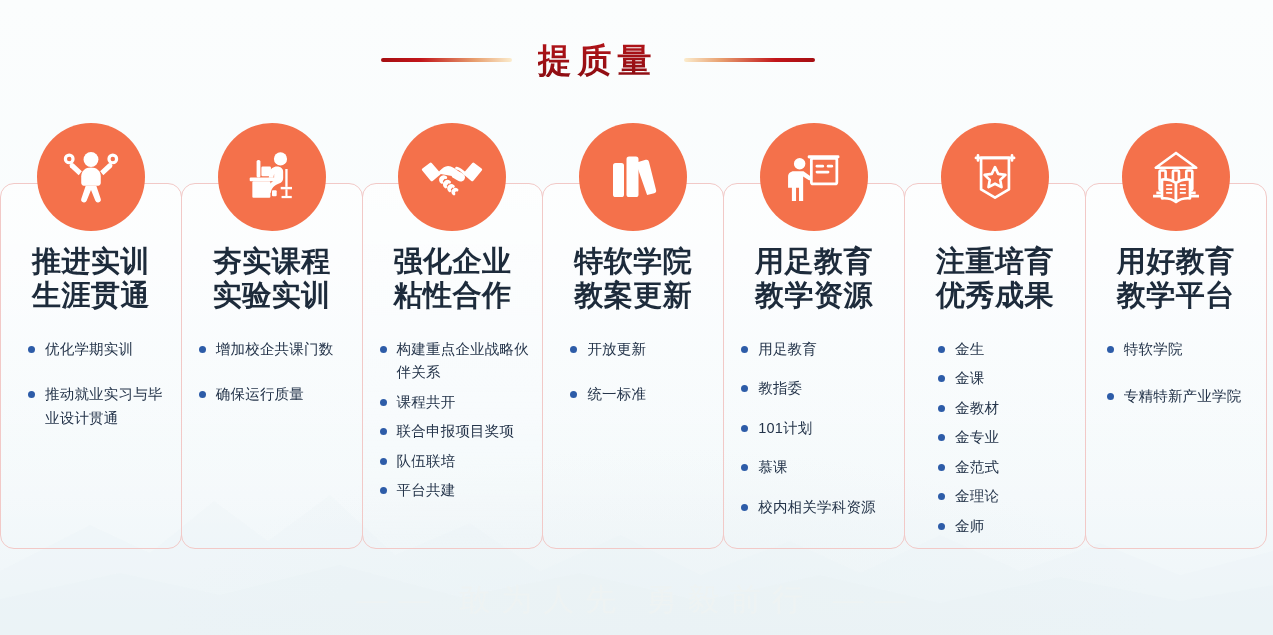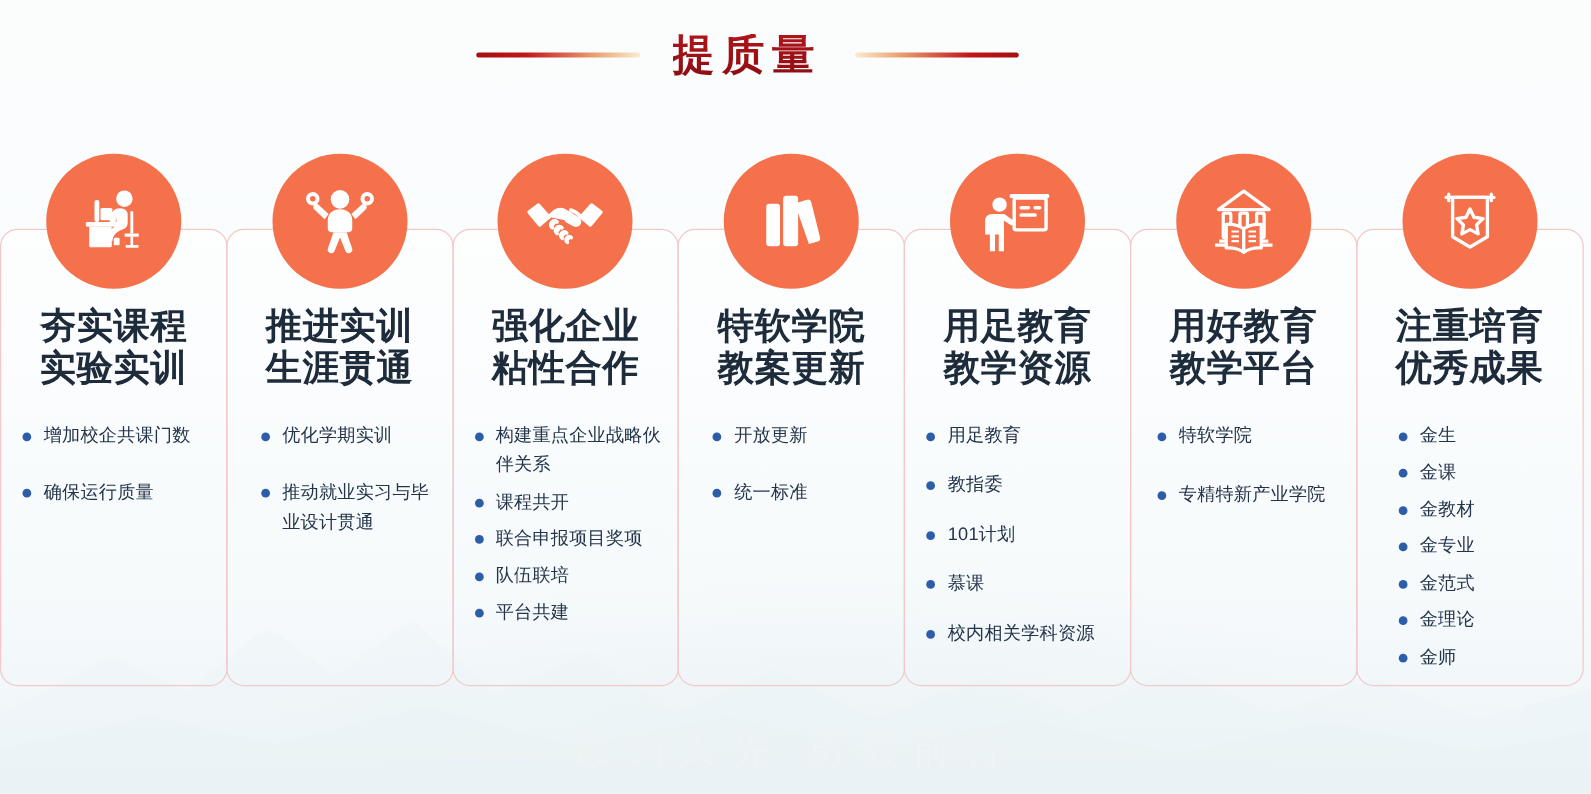--- a/index.html
+++ b/index.html
@@ -31,21 +31,21 @@
     bottom: 0;
     width: 1273px;
     height: 260px;
     pointer-events: none;
     opacity: .55;
   }
 
   
   .header {
     position: absolute;
-    top: 20px;
+    top: 36px;
     left: 0;
     width: 1195px;
     height: 48px;
     display: flex;
     align-items: center;
     justify-content: center;
     gap: 26px;
   }
   .rule {
     width: 131px;
@@ -185,20 +185,40 @@
     <path d="M0,224 L120,198 L220,220 L340,190 L460,222 L580,198 L700,226 L820,200 L940,228 L1060,202 L1180,226 L1273,210 L1273,260 L0,260 Z" fill="#e6f0f4" opacity=".5"></path>
   </svg>
 
   <div class="header">
     <div class="rule left"></div>
     <div class="title">提质量</div>
     <div class="rule right"></div>
   </div>
 
   <div class="cards">
+
+    <div class="card" data-idx="1">
+      <div class="icon-badge">
+        <svg width="68" height="68" viewBox="0 0 64 64" fill="#ffffff">
+          <circle cx="32" cy="15.5" r="7"></circle>
+          <circle cx="11.5" cy="15" r="3.6" fill="none" stroke="#ffffff" stroke-width="3"></circle>
+          <circle cx="52.5" cy="15" r="3.6" fill="none" stroke="#ffffff" stroke-width="3"></circle>
+          <path d="M32 23c-5.4 0-9.2 3.2-9.2 8.3v6.2c0 1.6 1 2.7 2.4 2.7h13.6c1.4 0 2.4-1.1 2.4-2.7v-6.2c0-5.1-3.8-8.3-9.2-8.3z"></path>
+          <path d="M23.4 26.6 15.6 19.4a2.4 2.4 0 0 0-3.3 3.4l8.1 7.6z"></path>
+          <path d="M40.6 26.6l7.8-7.2a2.4 2.4 0 0 1 3.3 3.4l-8.1 7.6z"></path>
+          <path d="M27 40.2l-4.2 12.5a2.7 2.7 0 0 0 5.1 1.7L32 44.2l4.1 10.2a2.7 2.7 0 0 0 5.1-1.7L37 40.2z"></path>
+        </svg>
+      </div>
+      <div class="card-title">推进实训
+生涯贯通</div>
+      <ul class="bullets">
+        <li>优化学期实训</li>
+        <li>推动就业实习与毕业设计贯通</li>
+      </ul>
+    </div>
 
     <div class="card" data-idx="0">
       <div class="icon-badge">
         <svg width="68" height="68" viewBox="0 0 64 64" fill="#ffffff">
           <circle cx="40" cy="15" r="6.2"></circle>
           <path d="M36.6 22.2c-3.4 0-6 2.2-6.6 5l-1.1 5.4h4.4l.7-3.6v6.2c-4.3 2.6-7.3 6-7.6 11.7h4.6c.4-4.4 3.3-7.2 7.6-8.7 2.5-.9 3.9-2.5 3.9-5.3v-5.9c0-2.7-2.3-4.8-5.9-4.8z"></path>
           <rect x="32" y="44.5" width="4.4" height="5.6" rx="1"></rect>
           <path d="M44.5 24.5h2.2v16.8h-2.2z"></path>
           <path d="M40.2 41.3h10.6v2.3H40.2z"></path>
           <path d="M44.6 43.6h2v6.5h-2z"></path>
@@ -210,40 +230,20 @@
         </svg>
       </div>
       <div class="card-title">夯实课程
 实验实训</div>
       <ul class="bullets">
         <li>增加校企共课门数</li>
         <li>确保运行质量</li>
       </ul>
     </div>
 
-    <div class="card" data-idx="1">
-      <div class="icon-badge">
-        <svg width="68" height="68" viewBox="0 0 64 64" fill="#ffffff">
-          <circle cx="32" cy="15.5" r="7"></circle>
-          <circle cx="11.5" cy="15" r="3.6" fill="none" stroke="#ffffff" stroke-width="3"></circle>
-          <circle cx="52.5" cy="15" r="3.6" fill="none" stroke="#ffffff" stroke-width="3"></circle>
-          <path d="M32 23c-5.4 0-9.2 3.2-9.2 8.3v6.2c0 1.6 1 2.7 2.4 2.7h13.6c1.4 0 2.4-1.1 2.4-2.7v-6.2c0-5.1-3.8-8.3-9.2-8.3z"></path>
-          <path d="M23.4 26.6 15.6 19.4a2.4 2.4 0 0 0-3.3 3.4l8.1 7.6z"></path>
-          <path d="M40.6 26.6l7.8-7.2a2.4 2.4 0 0 1 3.3 3.4l-8.1 7.6z"></path>
-          <path d="M27 40.2l-4.2 12.5a2.7 2.7 0 0 0 5.1 1.7L32 44.2l4.1 10.2a2.7 2.7 0 0 0 5.1-1.7L37 40.2z"></path>
-        </svg>
-      </div>
-      <div class="card-title">推进实训
-生涯贯通</div>
-      <ul class="bullets">
-        <li>优化学期实训</li>
-        <li>推动就业实习与毕业设计贯通</li>
-      </ul>
-    </div>
-
     <div class="card" data-idx="2">
       <div class="icon-badge">
         <svg width="72" height="72" viewBox="0 0 64 64" fill="none" stroke="#ffffff" stroke-width="2.6" stroke-linejoin="round" stroke-linecap="round">
           <path d="M6.5 25.5 13 20.5l7.5 8.5-6.5 5.5z" fill="#ffffff"></path>
           <path d="M57.5 25.5 51 20.5l-7.5 8.5 6.5 5.5z" fill="#ffffff"></path>
           <path d="M20.5 29c2-2.4 4.3-4.4 6.4-5.1 2.3-.8 4.2.1 6.1 1.3 1.9 1.2 4.3 2.9 6.4 4 2.1 1.1 3.4 2.5 2.6 4.2-.7 1.5-2.6 1.7-4.3.7l-4.6-2.7" fill="#ffffff"></path>
           <path d="M26.4 32.5c-1.4-1-3-.8-4 .4-1 1.2-.7 2.8.6 3.8" fill="#ffffff"></path>
           <path d="M29.8 36.6c-1.4-1-3-.8-4 .4-1 1.2-.7 2.8.6 3.8" fill="#ffffff"></path>
           <path d="M33.2 40.3c-1.3-.9-2.8-.7-3.7.4-.9 1.1-.6 2.6.6 3.5" fill="#ffffff"></path>
           <path d="M36.4 43.6c-1.1-.8-2.4-.6-3.2.4-.8 1-.5 2.3.5 3" fill="#ffffff"></path>
@@ -290,20 +290,42 @@
         </svg>
       </div>
       <div class="card-title">用足教育
 教学资源</div>
       <ul class="bullets">
         <li>用足教育</li>
         <li>教指委</li>
         <li>101计划</li>
         <li>慕课</li>
         <li>校内相关学科资源</li>
+      </ul>
+    </div>
+
+    <div class="card" data-idx="6">
+      <div class="icon-badge">
+        <svg width="66" height="66" viewBox="0 0 64 64" fill="none" stroke="#ffffff" stroke-width="2.6" stroke-linejoin="round" stroke-linecap="round">
+          <path d="M13.5 13.5h37"></path>
+          <path d="M15.5 11v5M48.5 11v5"></path>
+          <path d="M18.5 13.5v30.5L32 52l13.5-8V13.5z"></path>
+          <path d="m32 22.5 3.1 6.4 7 1-5 4.9 1.2 7-6.3-3.3-6.3 3.3 1.2-7-5-4.9 7-1z"></path>
+        </svg>
+      </div>
+      <div class="card-title">注重培育
+优秀成果</div>
+      <ul class="bullets">
+        <li>金生</li>
+        <li>金课</li>
+        <li>金教材</li>
+        <li>金专业</li>
+        <li>金范式</li>
+        <li>金理论</li>
+        <li>金师</li>
       </ul>
     </div>
 
     <div class="card" data-idx="5">
       <div class="icon-badge">
         <svg width="70" height="70" viewBox="0 0 64 64" fill="none" stroke="#ffffff" stroke-width="2.4" stroke-linejoin="round">
           <path d="M32 10 13.5 23.5h37z"></path>
           <rect x="17" y="26" width="5.5" height="18" rx="1"></rect>
           <rect x="29.2" y="26" width="5.5" height="18" rx="1"></rect>
           <rect x="41.4" y="26" width="5.5" height="18" rx="1"></rect>
@@ -315,39 +337,17 @@
         </svg>
       </div>
       <div class="card-title">用好教育
 教学平台</div>
       <ul class="bullets">
         <li>特软学院</li>
         <li>专精特新产业学院</li>
       </ul>
     </div>
 
-    <div class="card" data-idx="6">
-      <div class="icon-badge">
-        <svg width="66" height="66" viewBox="0 0 64 64" fill="none" stroke="#ffffff" stroke-width="2.6" stroke-linejoin="round" stroke-linecap="round">
-          <path d="M13.5 13.5h37"></path>
-          <path d="M15.5 11v5M48.5 11v5"></path>
-          <path d="M18.5 13.5v30.5L32 52l13.5-8V13.5z"></path>
-          <path d="m32 22.5 3.1 6.4 7 1-5 4.9 1.2 7-6.3-3.3-6.3 3.3 1.2-7-5-4.9 7-1z"></path>
-        </svg>
-      </div>
-      <div class="card-title">注重培育
-优秀成果</div>
-      <ul class="bullets">
-        <li>金生</li>
-        <li>金课</li>
-        <li>金教材</li>
-        <li>金专业</li>
-        <li>金范式</li>
-        <li>金理论</li>
-        <li>金师</li>
-      </ul>
-    </div>
-
   </div>
 
   <div class="watermark">—— 敢为人先  勇毅前行 ——</div>
 
 </div>
 
 </body></html>

